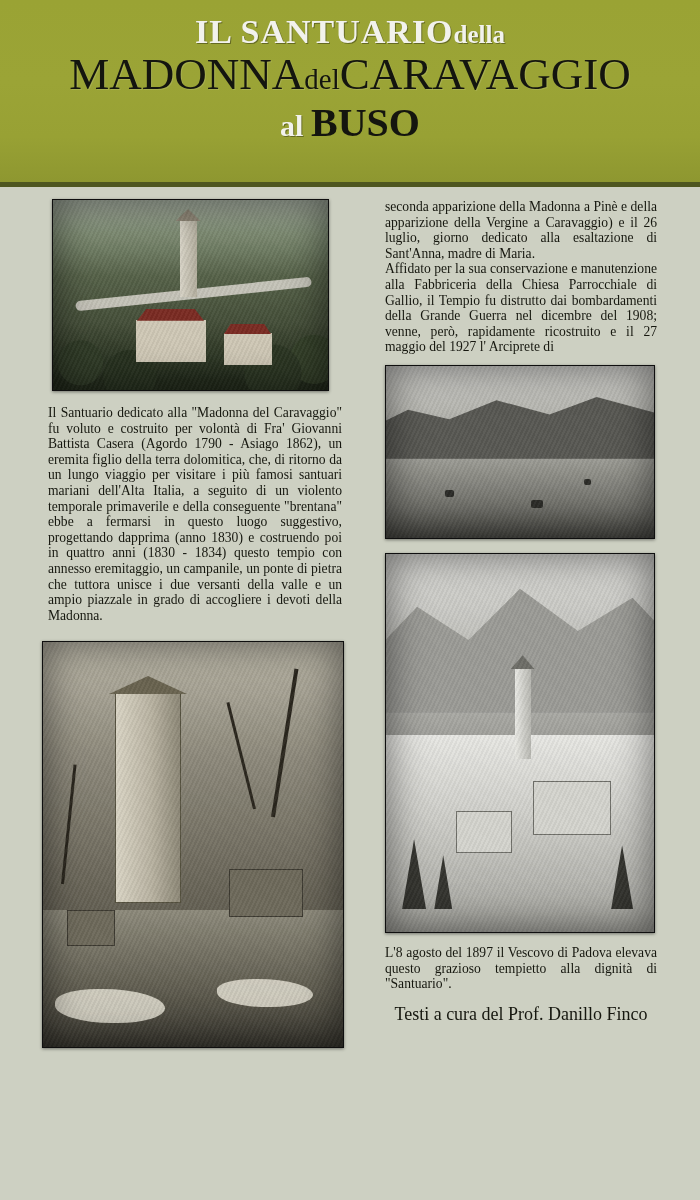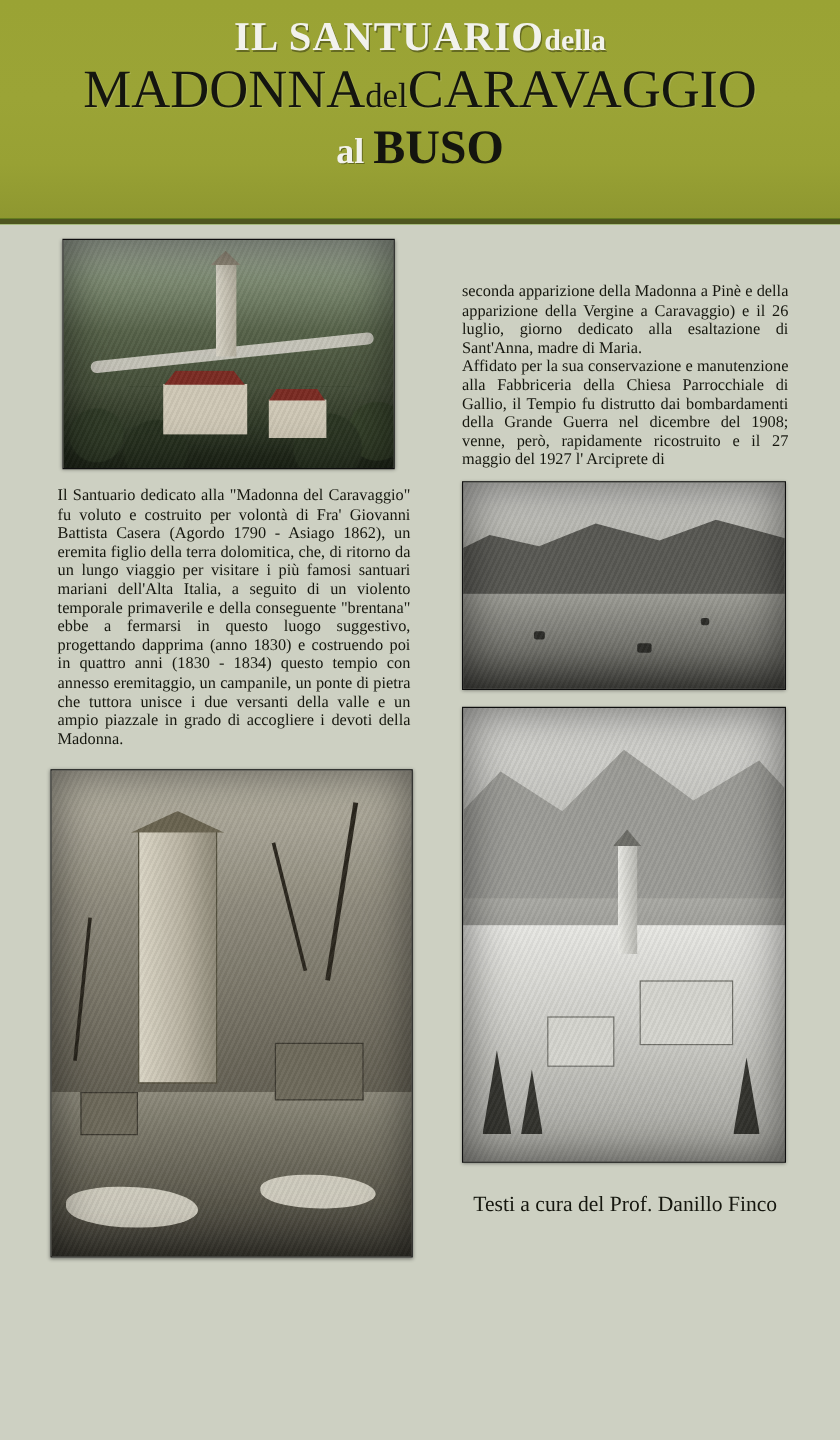--- a/index.html
+++ b/index.html
@@ -5,21 +5,21 @@
   html, body {
     margin: 0;
     padding: 0;
     background: #2e2e2e;
   }
   .page {
     position: relative;
     width: 700px;
     height: 1200px;
     overflow: hidden;
-    background: #84cc16;
+    background: #be185d;
     font-family: "Liberation Serif", serif;
   }
 
   
   .header {
     position: absolute;
     left: 0; top: 0;
     width: 700px;
     height: 182px;
     background: linear-gradient(180deg, #9aa334 0%, #9ba436 45%, #98a134 75%, #8e9730 100%);
@@ -81,21 +81,20 @@
   }
   .col-left {
     position: absolute;
     left: 48px; top: 12px;
     width: 294px;
   }
   .col-right {
     position: absolute;
     left: 385px; top: 12px;
     width: 272px;
-    margin-top: 36px;
   }
 
   p.txt {
     margin: 0;
     font-size: 13.6px;
     line-height: 15.6px;
     color: #16170f;
     text-align: justify;
     text-justify: inter-word;
     font-family: "Liberation Serif", serif;
@@ -333,18 +332,19 @@
         <div class="campanile"></div>
         <div class="bld b1"></div>
         <div class="bld b2"></div>
         <div class="tree" style="left:6%;width:24px;height:70px;"></div>
         <div class="tree" style="left:18%;width:18px;height:54px;"></div>
         <div class="tree" style="left:84%;width:22px;height:64px;"></div>
         <div class="grain"></div>
         <div class="vig"></div>
       </div>
 
+      <p class="txt">L'8 agosto del 1897 il Vescovo di Padova elevava questo grazioso tempietto alla dignità di "Santuario".</p>
       <p class="credit">Testi a cura del Prof. Danillo Finco</p>
 
     </div>
 
   </div>
 </div>
 
 </body></html>

